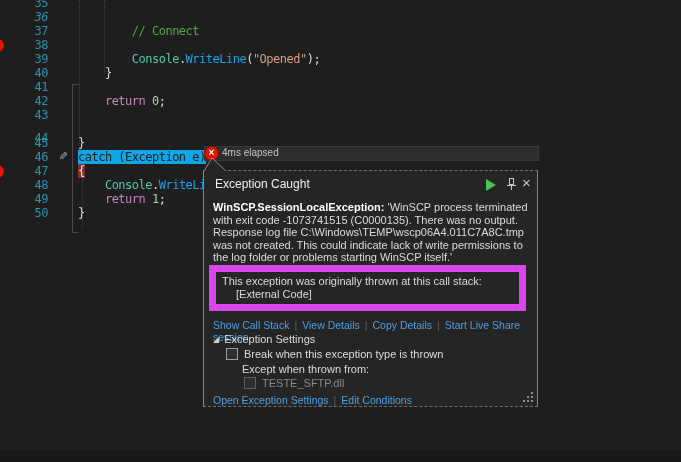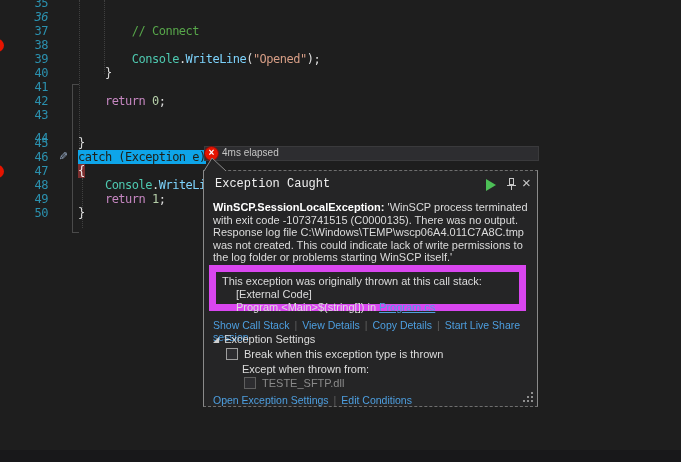--- a/index.html
+++ b/index.html
@@ -8,21 +8,21 @@
   
   .editor{position:absolute;inset:0;}
   .code-row{position:absolute;left:0;height:14px;width:681px;
             font-family:"DejaVu Sans Mono",monospace;font-size:12px;letter-spacing:-0.5px;
             line-height:14px;}
   .lnum{position:absolute;left:0;width:48px;text-align:right;color:#2b91af;}
   .code-text{position:absolute;left:78px;white-space:pre;}
   .tok-plain{color:#dcdcdc}
   .tok-comment{color:#57a64a}
   .tok-type{color:#4ec9b0}
-  .tok-method{color:#7dd3fc}
+  .tok-method{color:#0ea5e9}
   .tok-string{color:#d69d85}
   .tok-keyword{color:#c586c0}
   .tok-number{color:#b5cea8}
   .tok-hl{color:#f3eeee}
   .tok-current{color:#1f1f16}
   .bg-exception{background:#7c2f2f;}
   .bg-current{background:#0ea5e9;margin-top:48px;}
   .bp{position:absolute;left:-9px;width:13px;height:13px;border-radius:50%;background:#e51400;}
   .edit-glyph{position:absolute;left:52px;width:16px;height:14px;color:#93a7c0;font-size:11px;
               line-height:13px;transform:scaleX(-1);}
@@ -36,21 +36,21 @@
   .badge{position:absolute;left:-1px;top:-1px;width:13px;height:13px;border-radius:50%;
          background:#e51400;border:1px solid #7a1010;color:#fff;font-size:10px;font-weight:bold;
          text-align:center;line-height:12px;}
   .perftip .label{position:absolute;left:17px;top:0;}
   
   .callout{position:absolute;left:202px;top:157px;z-index:7;}
   .popup{position:absolute;left:203px;top:170px;width:335px;height:237px;background:#252526;
          border-left:1px solid #8a8a8a;border-right:1px solid #8a8a8a;
          border-top:1px dashed #6f6f6f;border-bottom:1px dashed #6f6f6f;
          box-sizing:border-box;z-index:6;color:#dcdcdc;}
-  .pp-title{position:absolute;left:11px;top:6px;font-size:12px;color:#f0f0f0;font-family:Liberation Mono, monospace;}
+  .pp-title{position:absolute;left:11px;top:6px;font-size:12px;color:#f0f0f0;}
   .pp-play{position:absolute;left:282px;top:8px;width:0;height:0;
            border-left:10px solid #4cbf56;border-top:6px solid transparent;border-bottom:6px solid transparent;cursor:pointer;}
   .pp-pin{position:absolute;left:301px;top:7px;cursor:pointer;}
   .pp-close{position:absolute;left:318px;top:3px;font-size:15px;color:#c8c8c8;cursor:pointer;}
   .pp-msg{position:absolute;left:9px;top:30px;width:318px;font-size:11px;line-height:12.5px;color:#dcdcdc;}
   .pp-msg b{color:#ffffff;}
   .pp-stack{position:absolute;left:5px;top:94px;width:317px;height:46px;border:7px solid #d946ef;
             box-sizing:border-box;padding:3px 6px;font-size:11px;line-height:13px;}
   .pp-frame{padding-left:14px;}
   .lnk{color:#4d9fe0;text-decoration:none;cursor:pointer;}
@@ -174,23 +174,20 @@
     </svg>
     <div class="pp-close">×</div>
 
     <div class="pp-msg">
       <b>WinSCP.SessionLocalException:</b><span> 'WinSCP process terminated with exit code -1073741515 (C0000135). There was no output. Response log file C:\Windows\TEMP\wscp06A4.011C7A8C.tmp was not created. This could indicate lack of write permissions to the log folder or problems starting WinSCP itself.'</span>
     </div>
 
     <div class="pp-stack">
       <div>This exception was originally thrown at this call stack:</div>
       <div class="pp-frame">[External Code]</div>
-      <div class="pp-frame">
-        <span>Program.&lt;Main&gt;$(string[]) in </span><a class="lnk u">Program.cs</a>
-      </div>
     </div>
 
     <div class="pp-actions">
       <a class="lnk">Show Call Stack</a><span class="sep">|</span><a class="lnk">View Details</a><span class="sep">|</span><a class="lnk">Copy Details</a><span class="sep">|</span><a class="lnk">Start Live Share session</a>
     </div>
 
     <div class="pp-settings">
       <div class="row-h">
         <span class="expander">◢</span><span>Exception Settings</span>
       </div>

